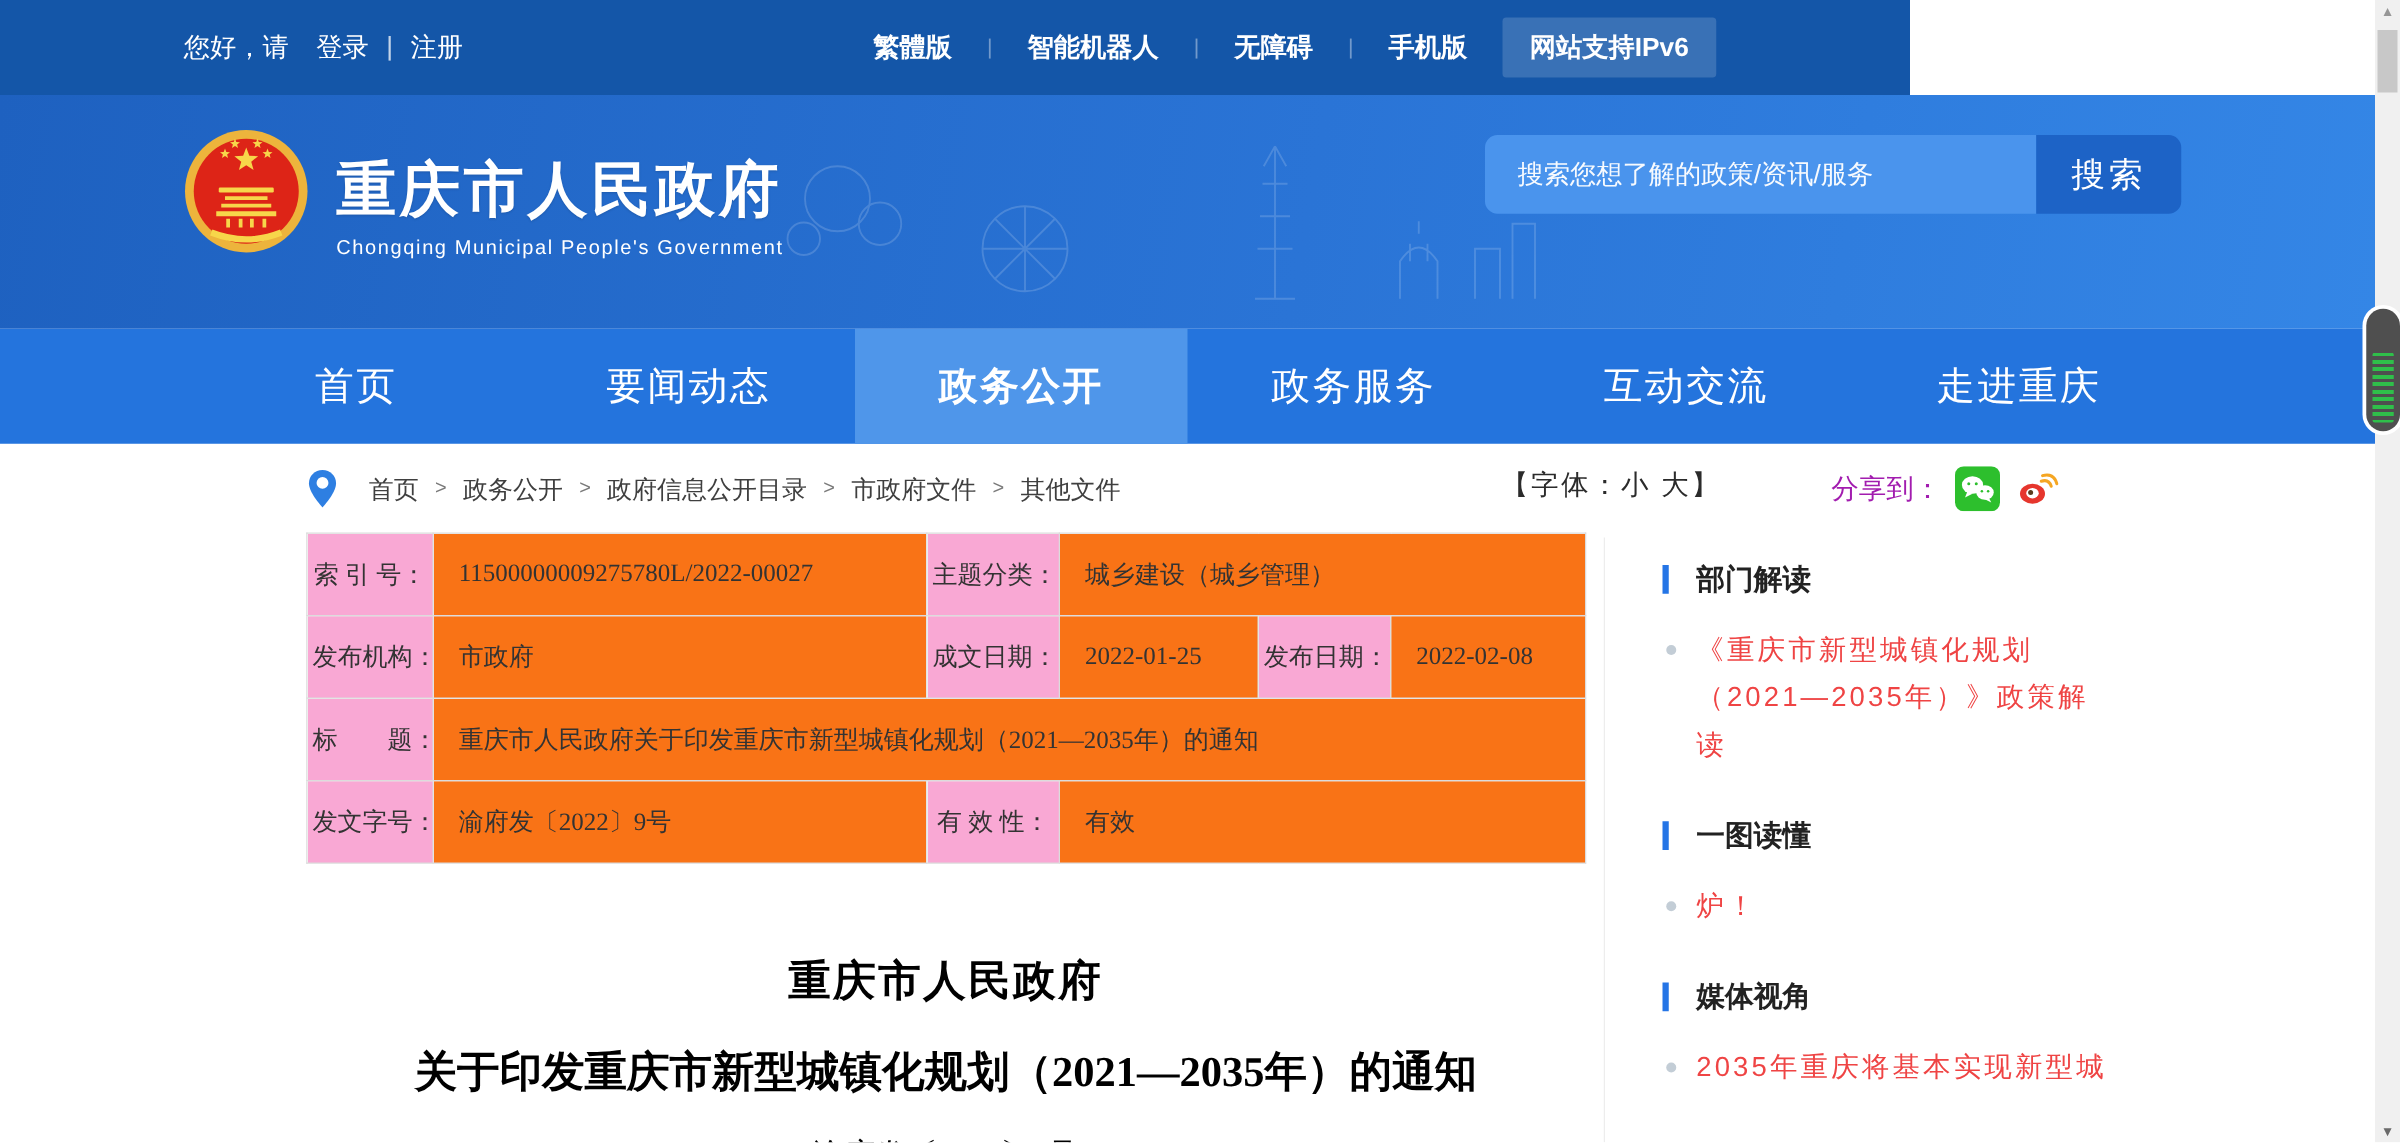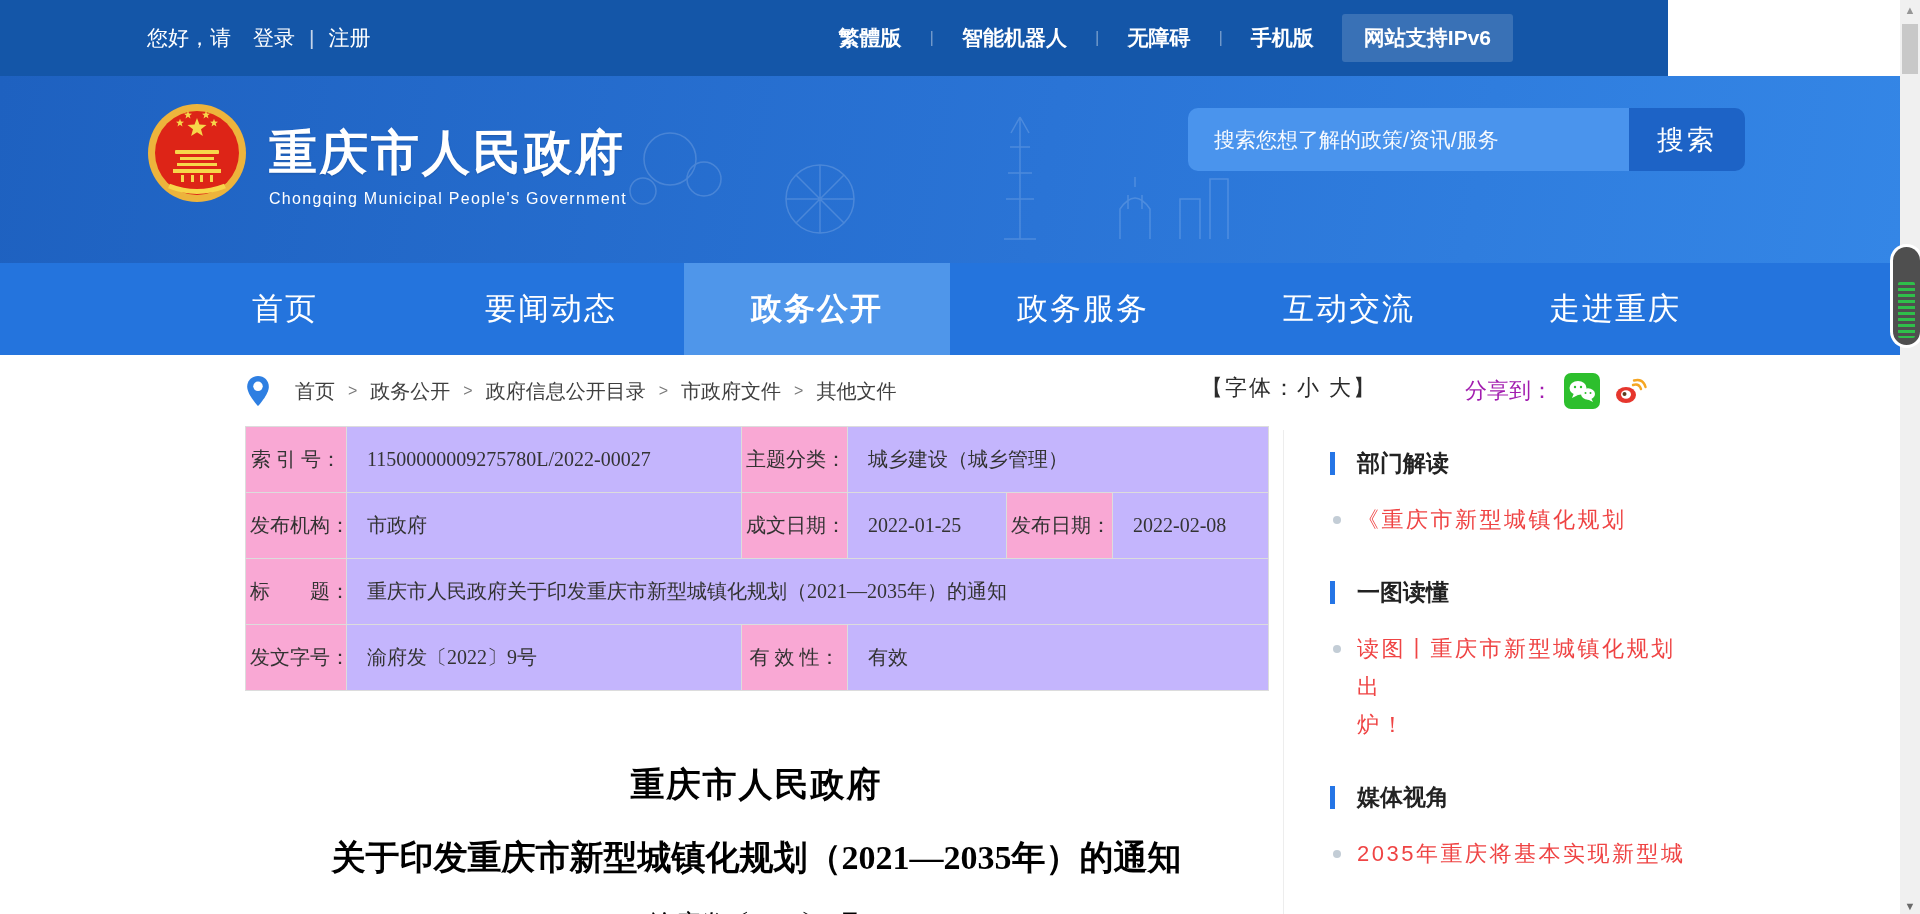--- a/index.html
+++ b/index.html
@@ -1,20 +1,20 @@
 <!DOCTYPE html>
 <html><head>
 <meta charset="utf-8">
 <style>
   html,body{margin:0;padding:0;background:#fff;}
   .page{position:relative;width:1920px;height:914px;overflow:hidden;background:#fff;
         font-family:"Liberation Sans","DejaVu Sans",sans-serif;}
 
   
-  .topbar{position:absolute;left:0;top:0;width:1668px;height:76px;background:#1456a8;
+  .topbar{position:absolute;left:0;top:0;width:1528px;height:76px;background:#1456a8;
           display:flex;align-items:center;box-sizing:border-box;padding:0 155px 0 147px;
           color:#fff;font-size:21px;}
   .topbar-left{display:flex;align-items:center;}
   .tb-greeting{margin-right:22px;}
   .tb-link{cursor:pointer;}
   .tb-sep{margin:0 14px;color:rgba(255,255,255,.75);}
   .topbar-right{margin-left:auto;display:flex;align-items:center;}
   .tb-item{cursor:pointer;margin-left:28px;white-space:nowrap;font-weight:bold;}
   .tb-div{margin-left:28px;color:rgba(255,255,255,.4);font-size:17px;}
   .tb-item.chip{background:rgba(255,255,255,.16);padding:10px 22px;border-radius:3px;}
@@ -54,21 +54,21 @@
   .toolbar{margin-left:auto;display:flex;align-items:flex-start;}
   .font-ctl{font-size:22px;color:#2b2b2b;letter-spacing:2px;}
   .font-btn{cursor:pointer;}
   .share{display:flex;align-items:center;margin-left:88px;font-size:22px;color:#a21caf;}
   .share-icon{width:36px;height:36px;margin-left:11px;cursor:pointer;}
 
   
   .meta-table{position:absolute;left:245px;top:426px;width:1023px;border-collapse:collapse;
               table-layout:fixed;font-family:"Liberation Serif","DejaVu Serif",serif;
               font-size:20px;color:#333;}
-  .meta-table td{border:1px solid #dcdcdc;height:66px;vertical-align:middle;background:#c4b5fd;
+  .meta-table td{border:1px solid #dcdcdc;height:66px;vertical-align:middle;background:#f97316;
                  padding:0 6px 0 20px;box-sizing:border-box;overflow:hidden;white-space:nowrap;}
   .meta-table td.lbl{background:#f9a8d4;text-align:center;padding:0 4px;}
 
   
   .doc-head{position:absolute;left:245px;top:762px;width:1023px;text-align:center;
             font-family:"Liberation Serif","DejaVu Serif",serif;color:#000;}
   .doc-org{font-size:34px;font-weight:bold;letter-spacing:2px;}
   .doc-title{margin-top:27px;font-size:34px;font-weight:bold;}
   .doc-no{margin-top:26px;font-size:25px;}
 
@@ -261,29 +261,29 @@
   <div class="divider-v"></div>
 
   <div class="sidebar">
       <div class="side-section">
         <div class="side-title">
           <span class="side-bar"></span>
           <span>部门解读</span>
         </div>
         <div class="side-item">
           <div>《重庆市新型城镇化规划</div>
+          <div>（2021—2035年）》政策解读</div>
         </div>
       </div>
       <div class="side-section">
         <div class="side-title">
           <span class="side-bar"></span>
           <span>一图读懂</span>
         </div>
         <div class="side-item">
-          <div>读图丨重庆市新型城镇化规划出</div>
           <div>炉！</div>
         </div>
       </div>
       <div class="side-section">
         <div class="side-title">
           <span class="side-bar"></span>
           <span>媒体视角</span>
         </div>
         <div class="side-item">
           <div>2035年重庆将基本实现新型城</div>

